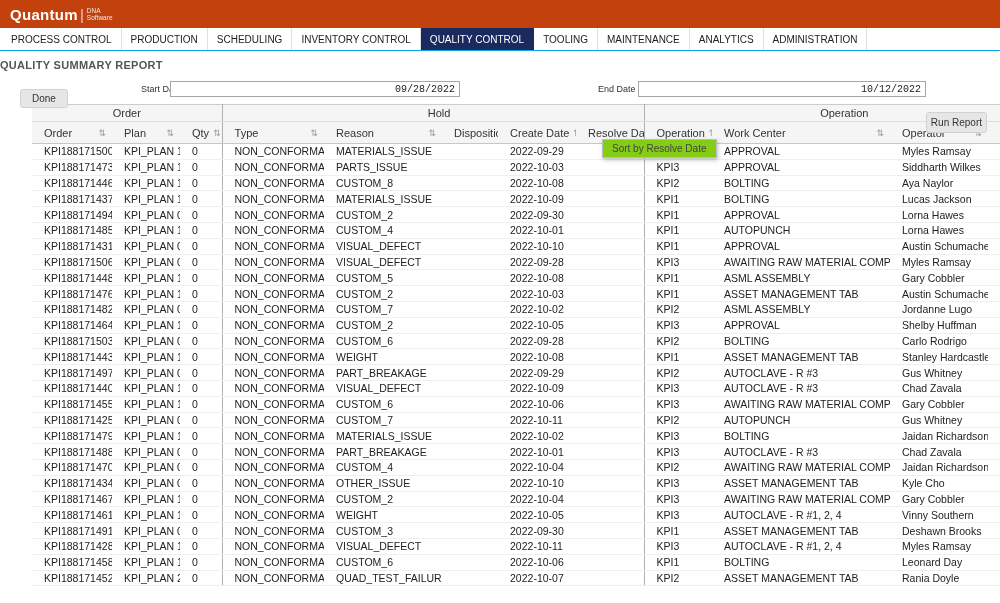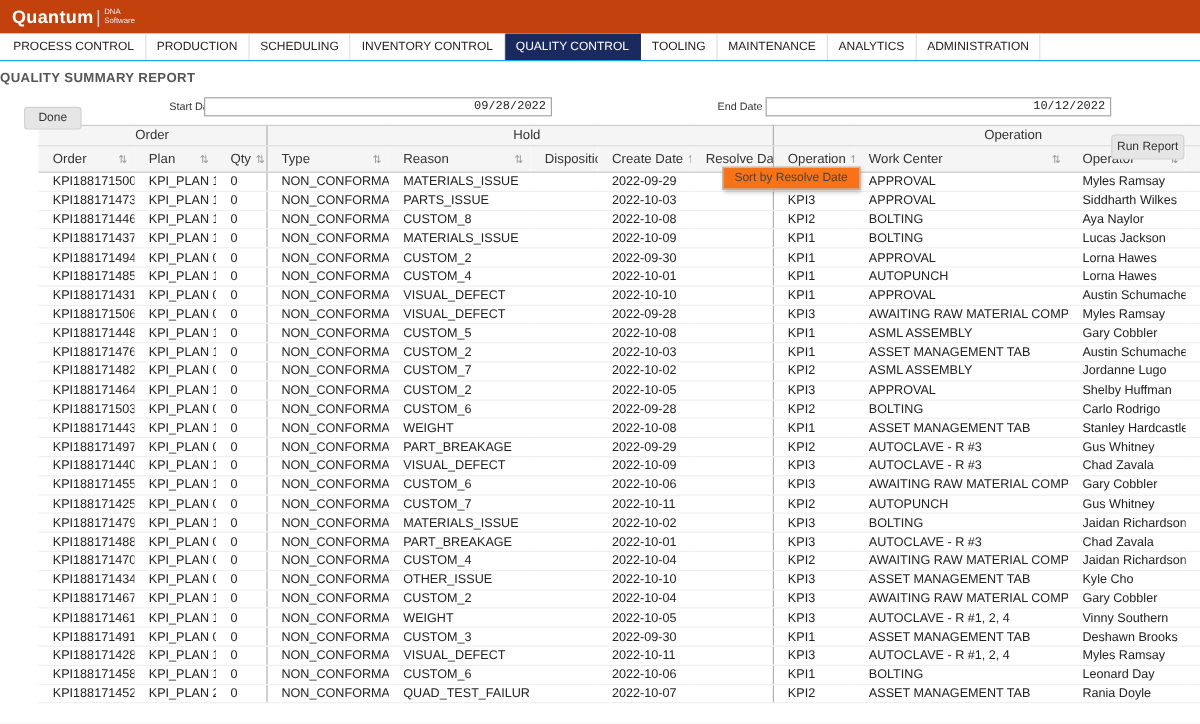--- a/index.html
+++ b/index.html
@@ -44,21 +44,21 @@
   table { width:1000px; border-collapse:collapse; table-layout:fixed; border-top:1px solid #ccc;margin-left:32px; }
   thead th { background:#f5f5f5; font-weight:normal; color:#333; text-align:left; }
   th.group-h { font-size:11px; height:17px; text-align:center; border-bottom:1px solid #ddd; }
   th.col-h { font-size:11px; height:22px; padding:0 6px 0 12px; border-bottom:1px solid #c7c7c7; cursor:pointer; white-space:nowrap; overflow:hidden; }
   th.col-h .hwrap { display:flex; align-items:center; justify-content:space-between; }
   .sort-ic { font-size:9px; color:#9a9a9a; margin-left:4px; }
   .gstart { border-left:1px solid #b0b0b0;padding-left:12px; }
   tbody td { font-size:10.5px; color:#222; height:15.8px; padding:0 4px 0 12px; border-bottom:1px solid #efefef; white-space:nowrap; overflow:hidden; background:#fff; }
 
   
-  .tooltip { position:absolute; left:602px; top:139px; background:#f97316; border:1px solid #bdbdbd; box-shadow:1px 2px 4px rgba(0,0,0,.25); font-size:10px; color:#444; padding:3px 9px; z-index:20; white-space:nowrap; }
+  .tooltip { position:absolute; left:602px; top:139px; background:#84cc16; border:1px solid #bdbdbd; box-shadow:1px 2px 4px rgba(0,0,0,.25); font-size:10px; color:#444; padding:3px 9px; z-index:20; white-space:nowrap; }
 </style>
 </head>
 <body>
 
 <div class="page">
 
   <div class="topbar">
     <div class="logo">
       <span class="logo-main">Quantum</span>
       <span class="logo-bar">|</span>

